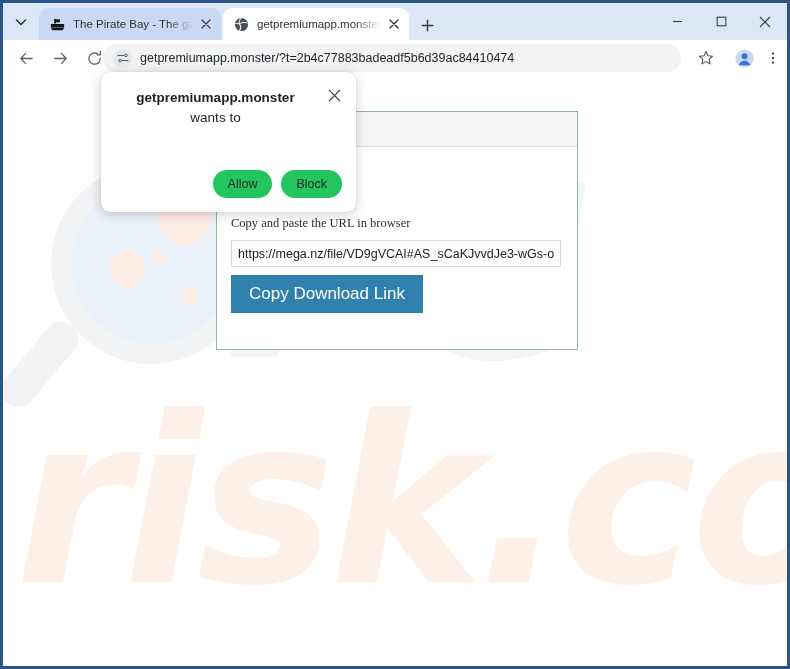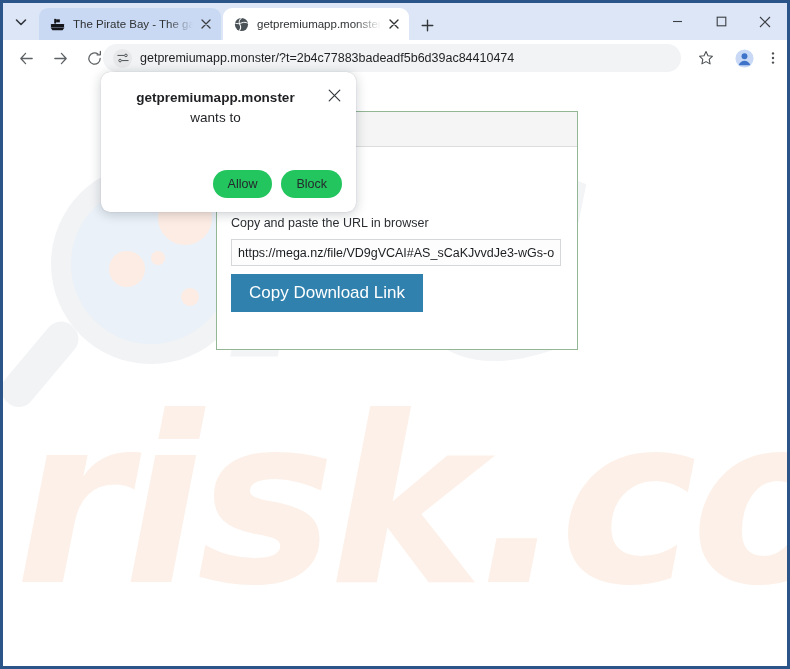--- a/index.html
+++ b/index.html
@@ -255,20 +255,21 @@
     font-size: 25px;
     font-weight: 700;
     color: #c0502c;
     margin: 4px 0 22px 0;
     white-space: nowrap;
   }
   .offer-hint {
     font-size: 12.5px;
     color: #2b2f33;
     margin-bottom: 9px;
+    font-family: Liberation Serif, serif;
   }
   .offer-url {
     width: 330px;
     height: 27px;
     box-sizing: border-box;
     border: 1px solid #d5d7d9;
     background: #fdfdfd;
     font-family: "Liberation Sans", sans-serif;
     font-size: 12.5px;
     color: #1b1e21;

